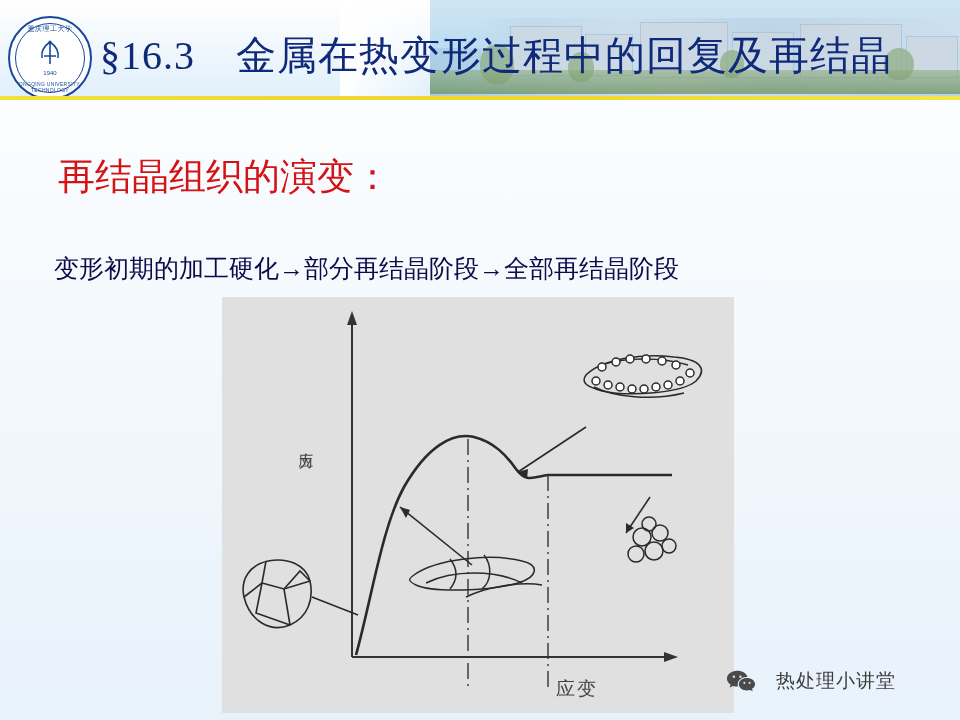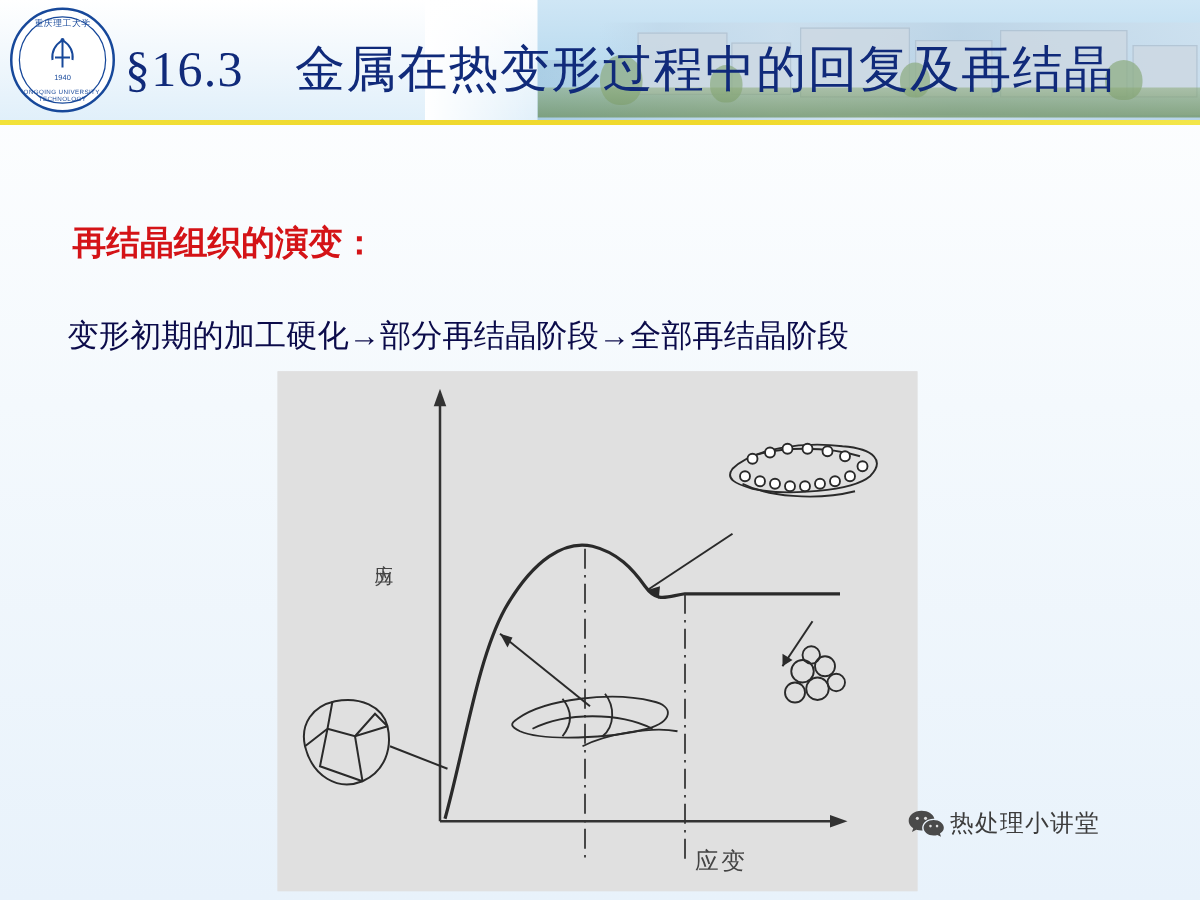--- a/index.html
+++ b/index.html
@@ -82,21 +82,21 @@
     background: linear-gradient(to right, rgba(255,255,255,1), rgba(255,255,255,0));
   }
   .header-bottomline {
     position: absolute;
     left: 0; top: 96px;
     width: 960px; height: 5px;
     background: linear-gradient(to right, #f2e23a 0%, #efd92f 30%, #f0d92c 60%, #f3e64a 100%);
   }
   .logo {
     position: absolute;
-    left: 8px; top: 6px;
+    left: 8px; top: 16px;
     width: 84px; height: 84px;
     border-radius: 50%;
     border: 2px solid #17489a;
     background: #ffffff;
     box-sizing: border-box;
     overflow: hidden;
   }
   .logo-ring {
     position: absolute;
     left: 5px; top: 5px;
@@ -149,25 +149,24 @@
     color: #102a7a;
     font-family: "Liberation Serif", serif;
     letter-spacing: 1px;
     white-space: nowrap;
   }
 
   
   .red-heading {
     position: absolute;
     left: 58px; top: 152px;
-    font-size: 27px;
-    font-weight: bold;
+    font-size: 37px;
+    font-weight: normal;
     color: #d41317;
     font-family: "Liberation Serif", serif;
-    margin-top: 24px;
   }
   .line1 {
     position: absolute;
     left: 186px; top: 200px;
     font-size: 25px;
     font-weight: bold;
     color: #0b0b4a;
     font-family: "Liberation Serif", serif;
     white-space: nowrap;
   }
@@ -204,24 +203,24 @@
     left: 556px; top: 676px;
     font-size: 19px;
     color: #444;
     font-family: "Liberation Serif", serif;
     letter-spacing: 2px;
   }
 
   
   .watermark {
     position: absolute;
-    left: 726px; top: 646px;
+    left: 726px; top: 668px;
     display: flex;
     align-items: center;
-    gap: 4px;
+    gap: 20px;
   }
   .wechat-icon {
     width: 30px; height: 26px;
   }
   .watermark-text {
     font-size: 19px;
     color: #3c3c3c;
     font-family: "Liberation Serif", serif;
     letter-spacing: 1px;
   }

